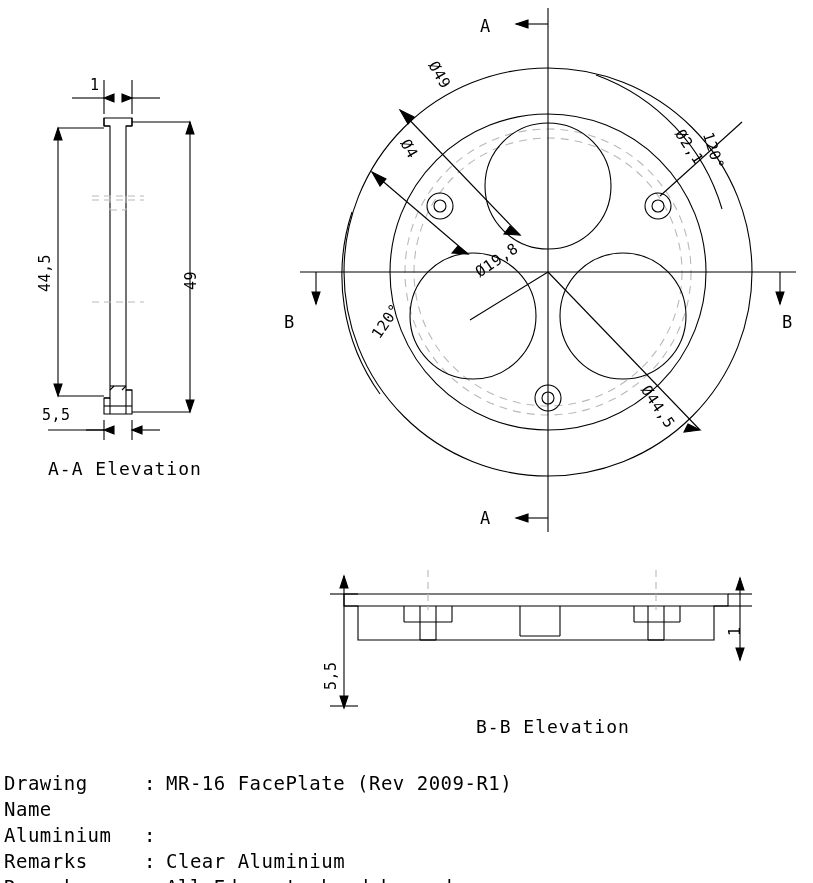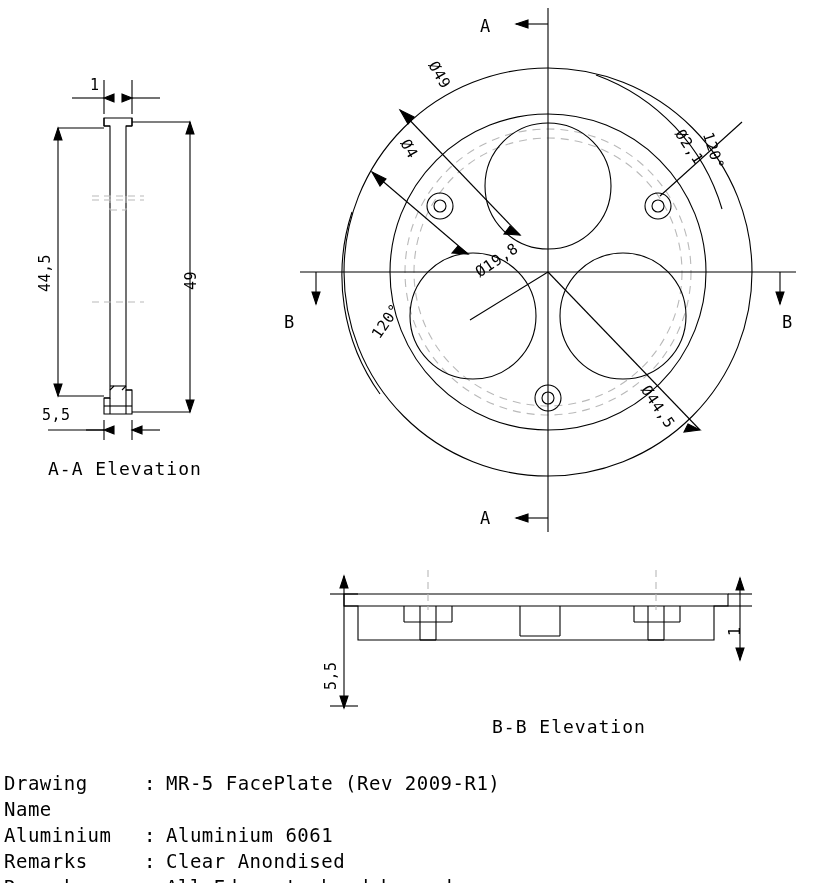--- a/index.html
+++ b/index.html
@@ -207,37 +207,36 @@
   <div class="txt dimtxt" style="left:440px;top:58px;transform:rotate(60deg);transform-origin:left top;">Ø49</div>
   <div class="txt dimtxt" style="left:412px;top:136px;transform:rotate(60deg);transform-origin:left top;">Ø4</div>
   <div class="txt dimtxt" style="left:686px;top:126px;transform:rotate(56deg);transform-origin:left top;">Ø2,1</div>
   <div class="txt dimtxt" style="left:472px;top:266px;transform:rotate(-34deg);transform-origin:left top;">Ø19,8</div>
   <div class="txt dimtxt" style="left:652px;top:382px;transform:rotate(56deg);transform-origin:left top;">Ø44,5</div>
   <div class="txt dimtxt" style="left:716px;top:130px;transform:rotate(72deg);transform-origin:left top;">120°</div>
   <div class="txt dimtxt" style="left:368px;top:332px;transform:rotate(-56deg);transform-origin:left top;">120°</div>
 
   <div class="txt dimtxt" style="left:322px;top:690px;transform:rotate(-90deg);transform-origin:left top;">5,5</div>
   <div class="txt dimtxt" style="left:726px;top:636px;transform:rotate(-90deg);transform-origin:left top;">1</div>
-  <div class="txt caption" style="left:492px;top:716px;">B-B Elevation</div>
+  <div class="txt caption" style="left:476px;top:716px;">B-B Elevation</div>
 
   <div class="title-block">
     <div class="tb-row">
       <span class="tb-label">Drawing Name</span>
       <span class="tb-colon">:</span>
-      <span class="tb-value">MR-5 FacePlate (Rev 2009-R1)</span>
+      <span class="tb-value">MR-16 FacePlate (Rev 2009-R1)</span>
     </div>
     <div class="tb-row">
       <span class="tb-label">Aluminium</span>
       <span class="tb-colon">:</span>
-      <span class="tb-value">Aluminium 6061</span>
     </div>
     <div class="tb-row">
       <span class="tb-label">Remarks</span>
       <span class="tb-colon">:</span>
-      <span class="tb-value">Clear Anondised</span>
+      <span class="tb-value">Clear Aluminium</span>
     </div>
     <div class="tb-row">
       <span class="tb-label">Remarks</span>
       <span class="tb-colon">:</span>
       <span class="tb-value">All Edges to be deburred</span>
     </div>
   </div>
 
 </div>
 

